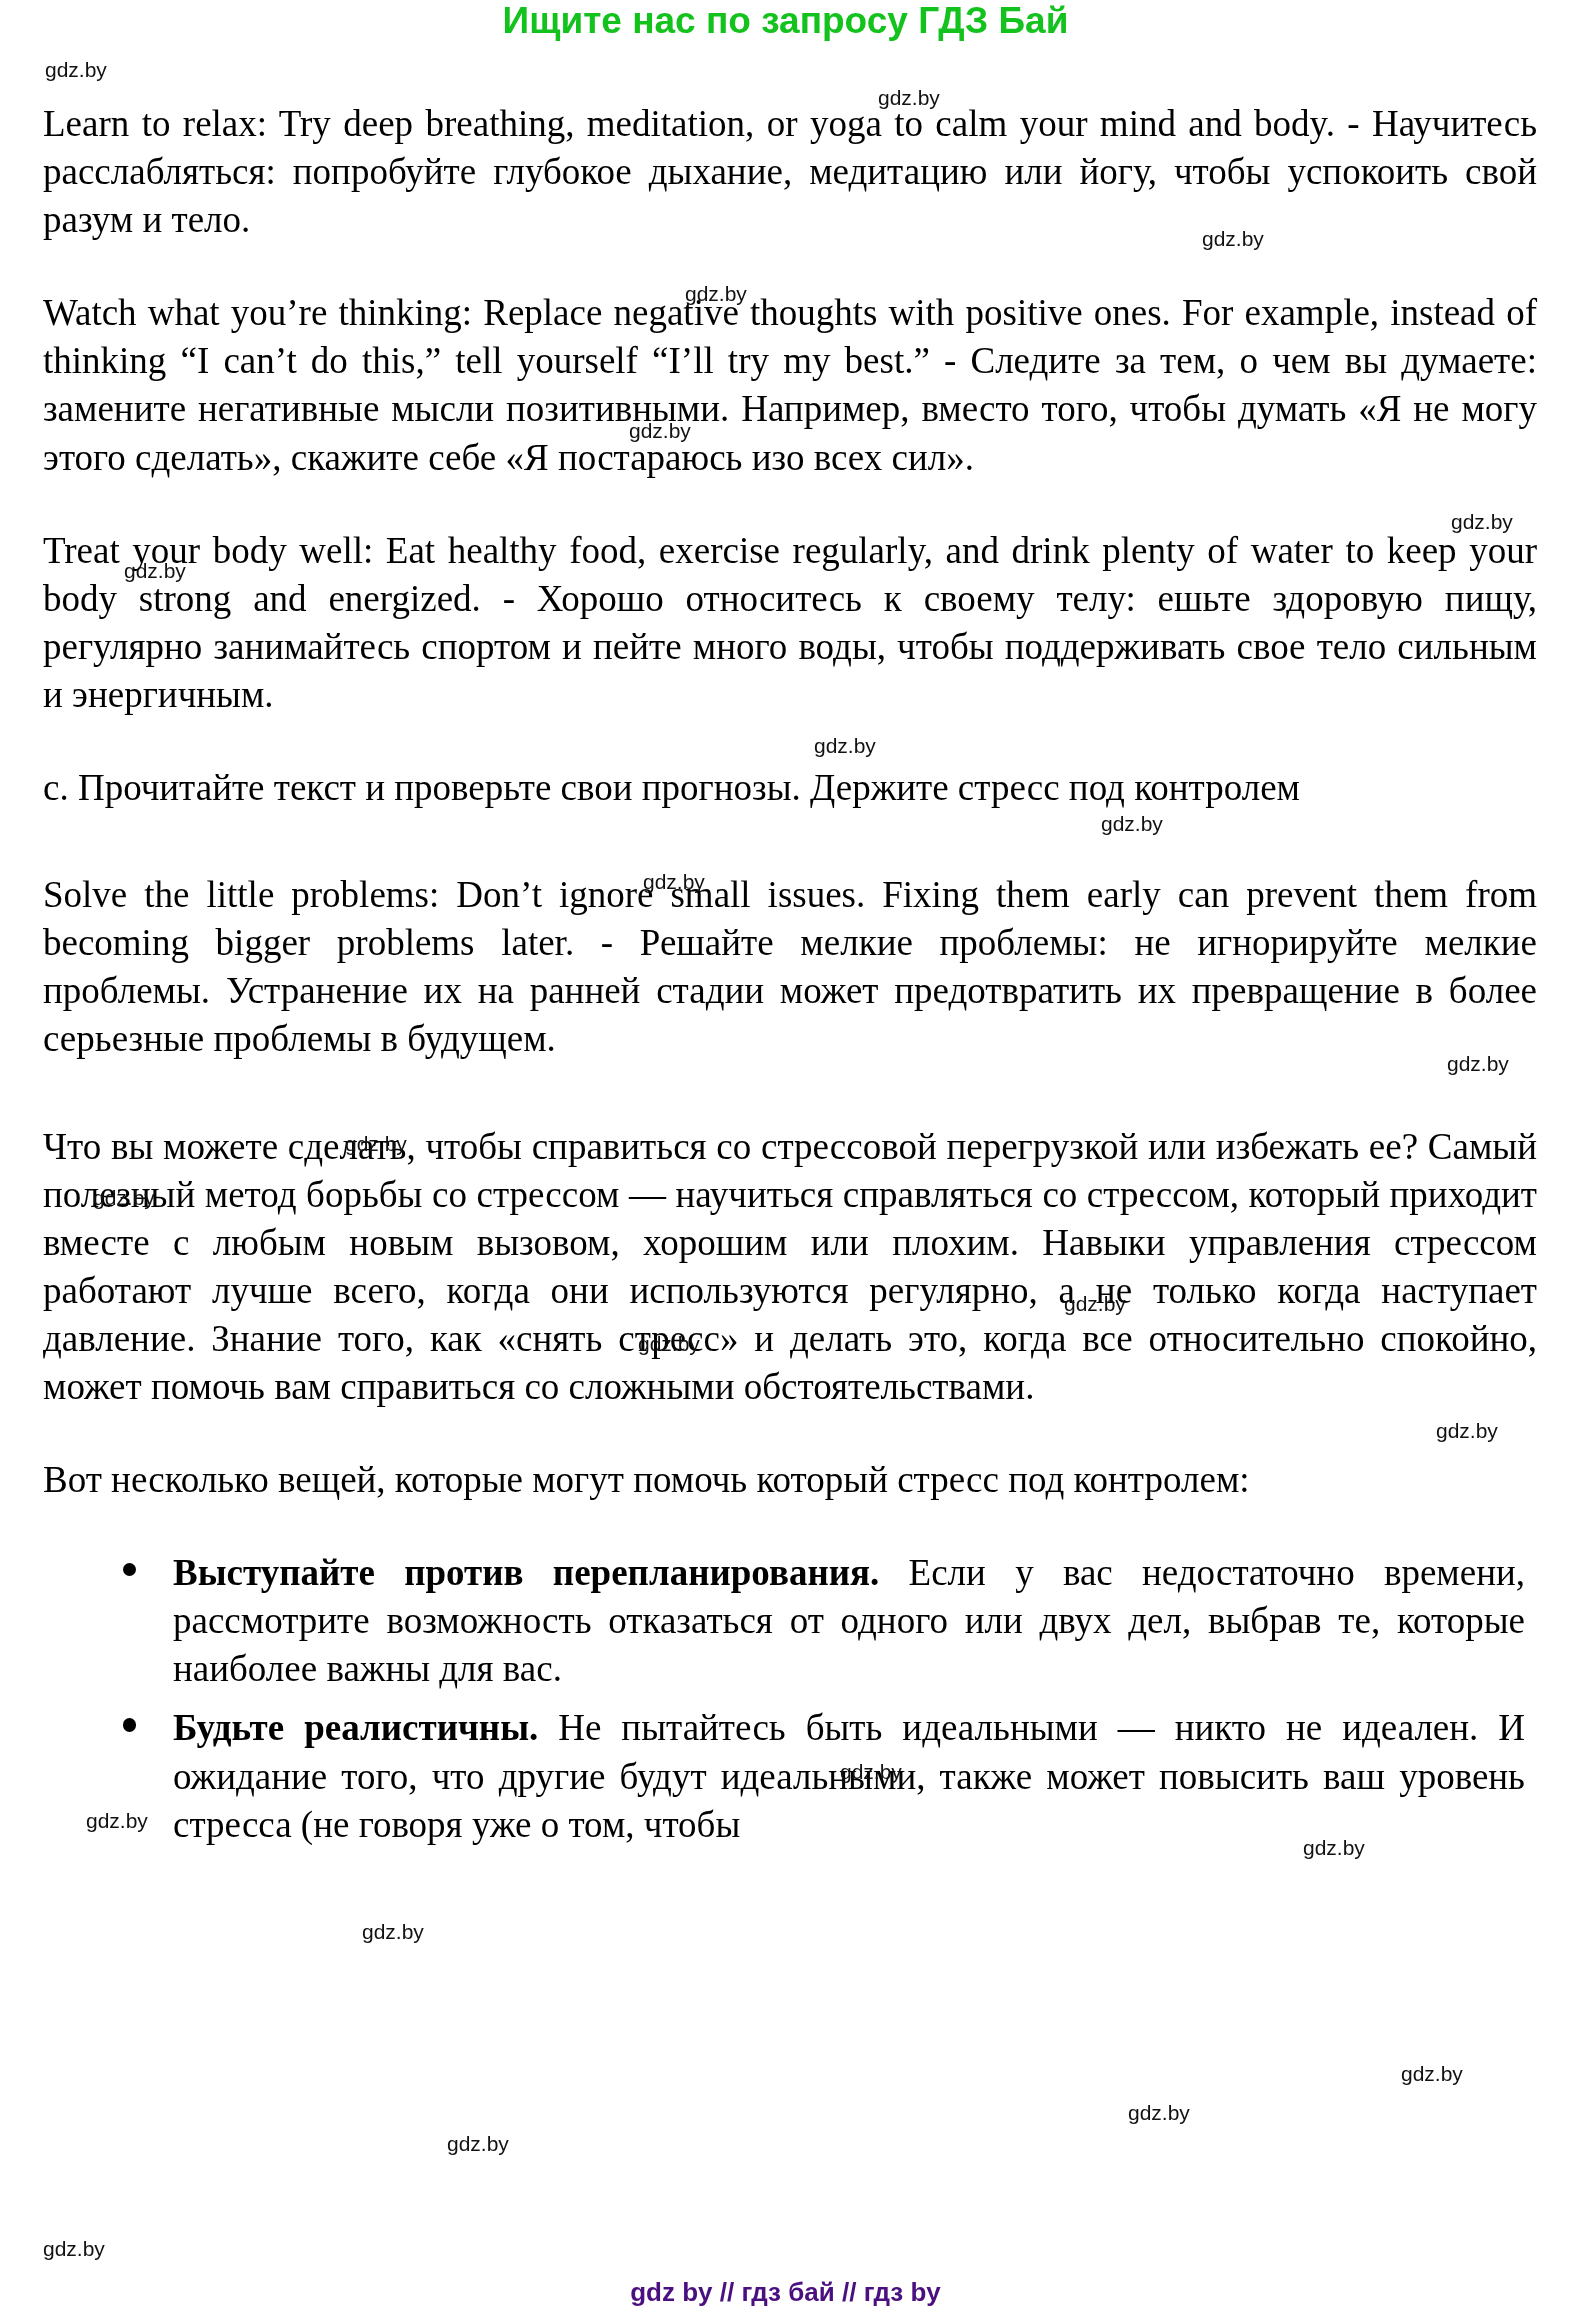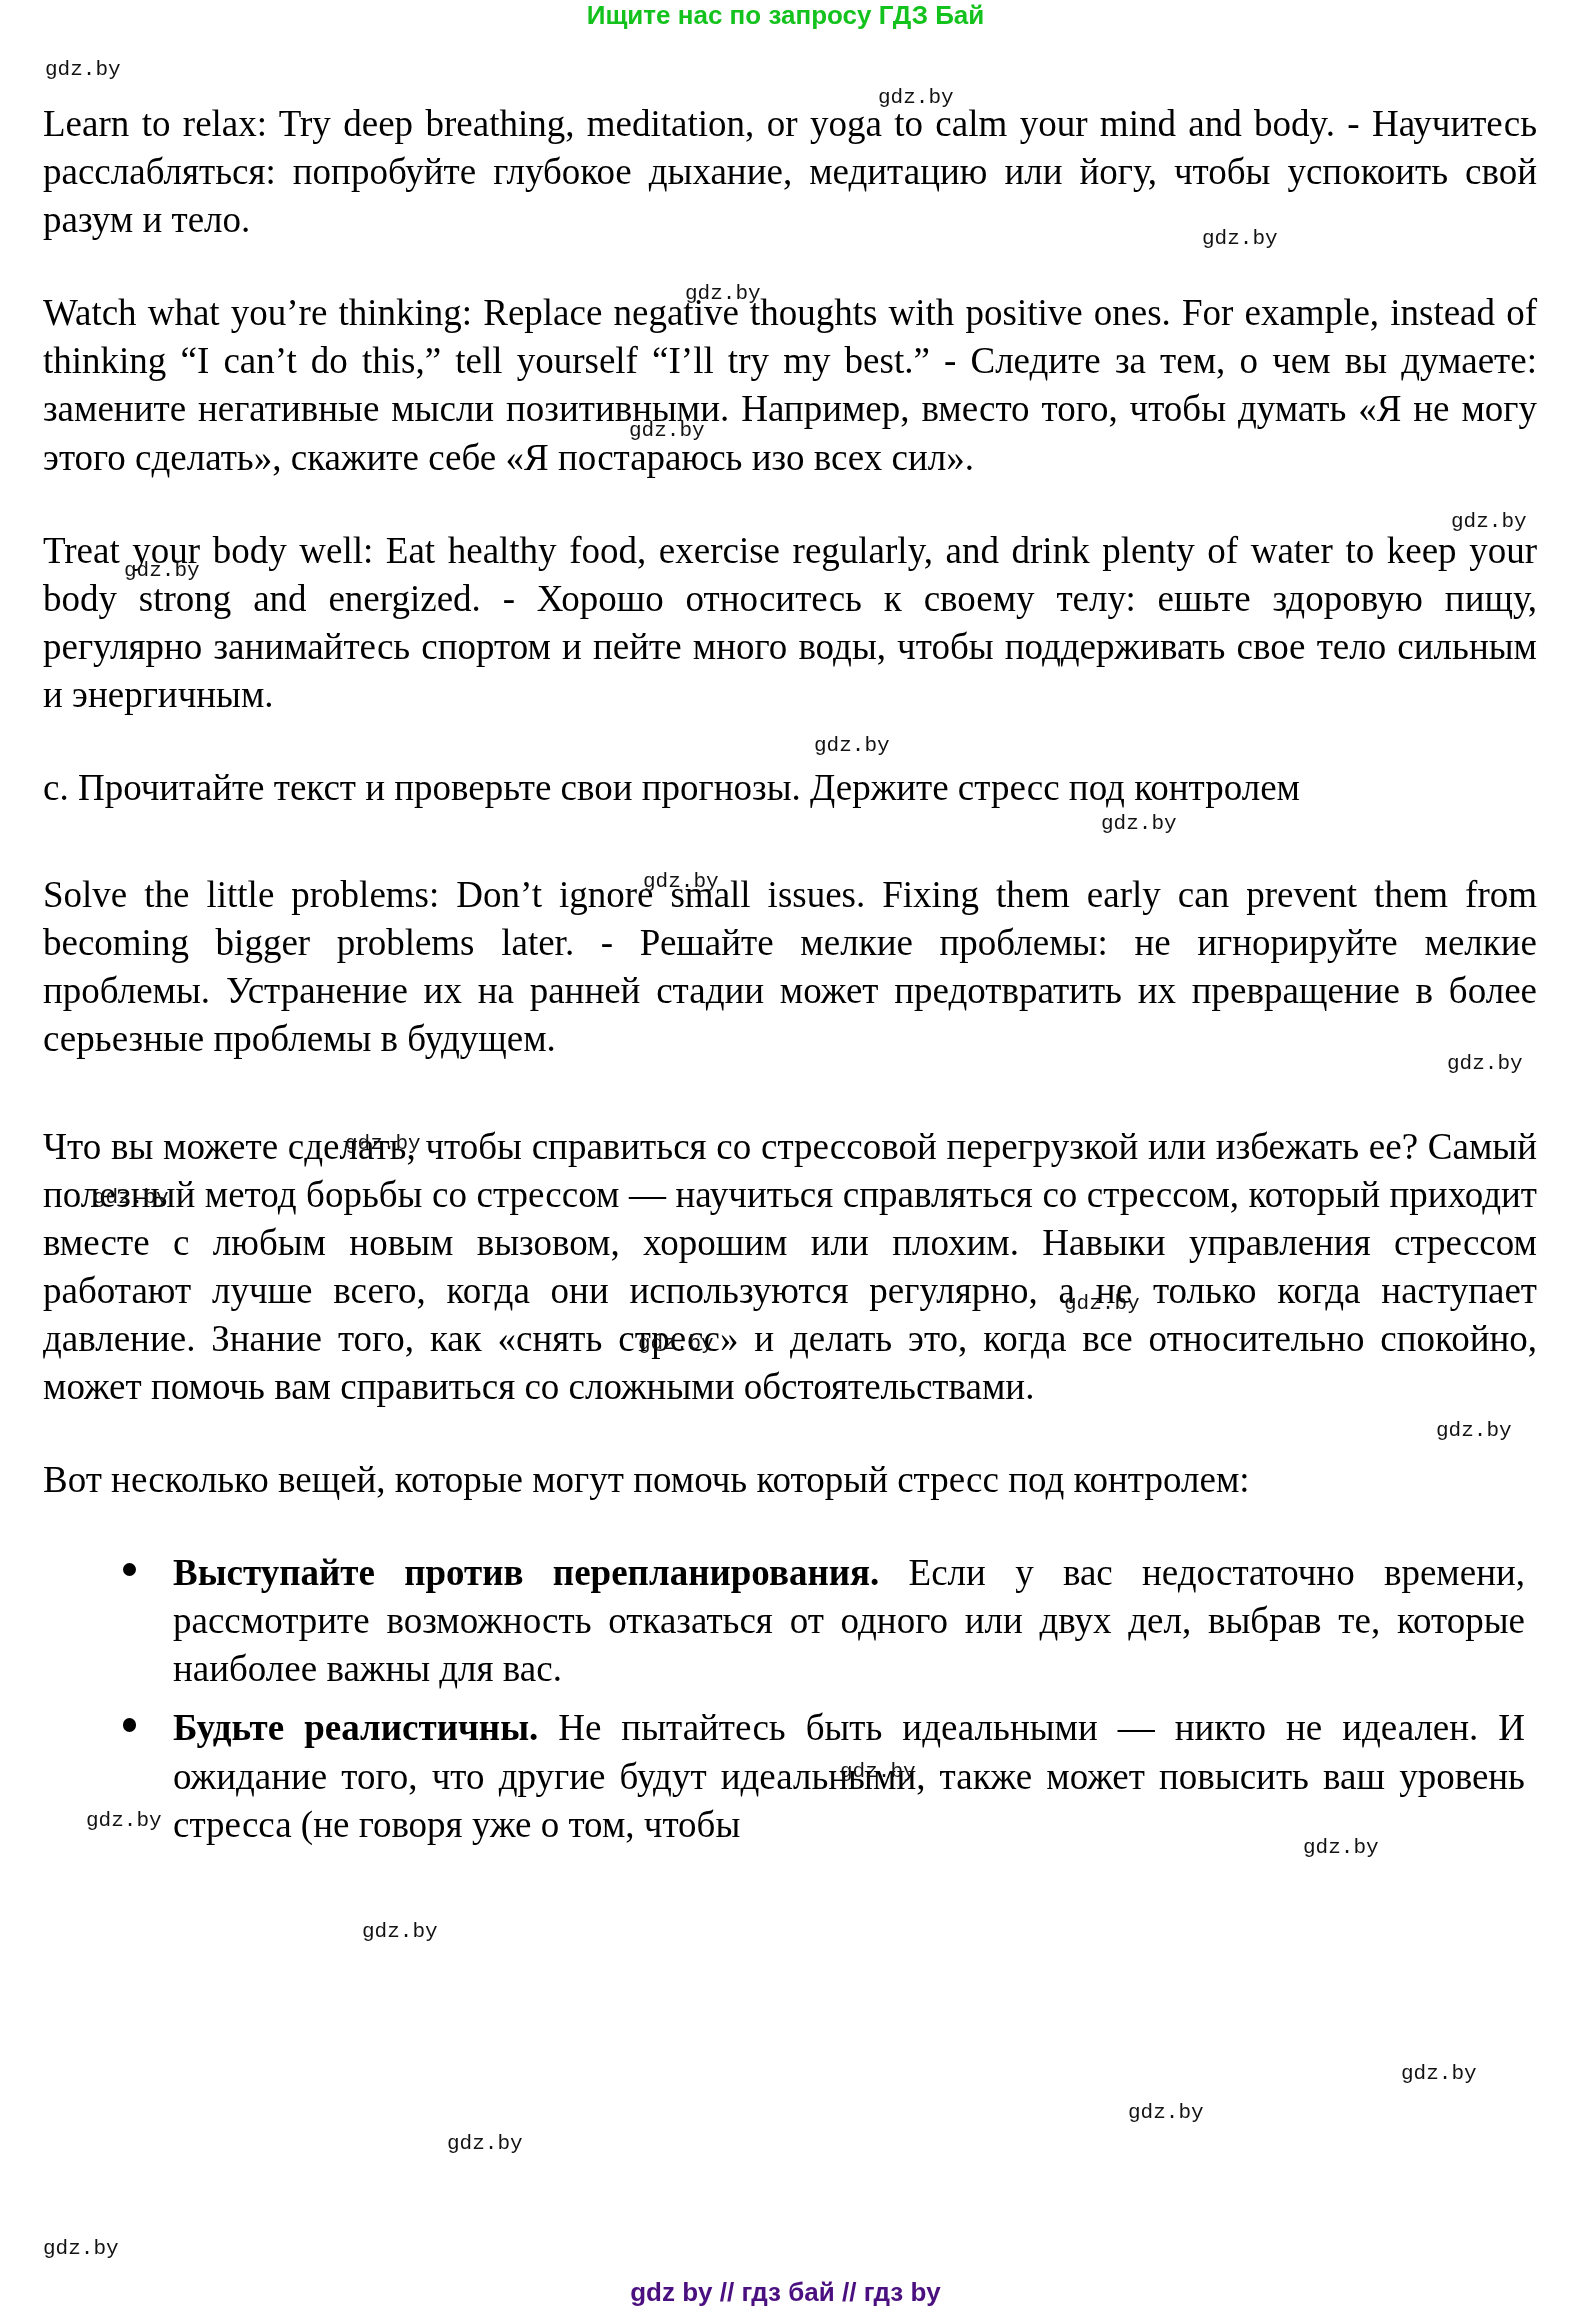--- a/index.html
+++ b/index.html
@@ -17,21 +17,21 @@
   }
 
   
   .header-banner {
     position: absolute;
     top: 0px;
     left: 0;
     width: 1571px;
     text-align: center;
     font-family: "Liberation Sans", "DejaVu Sans", sans-serif;
-    font-size: 26px;
+    font-size: 37px;
     font-weight: 700;
     color: #14c21e;
     letter-spacing: 0px;
     white-space: nowrap;
   }
 
   
   .footer-banner {
     position: absolute;
     bottom: 11px;
@@ -87,21 +87,21 @@
     width: 13.2px;
     height: 13.2px;
     background: #000;
     border-radius: 50%;
   }
   .bold { font-weight: 700; }
 
   
   .wm {
     position: absolute;
-    font-family: Liberation Mono, monospace;
+    font-family: Liberation Sans, sans-serif;
     font-size: 21px;
     font-weight: 400;
     color: #121212;
     white-space: nowrap;
     pointer-events: none;
   }
 </style>
 </head>
 <body>
 

